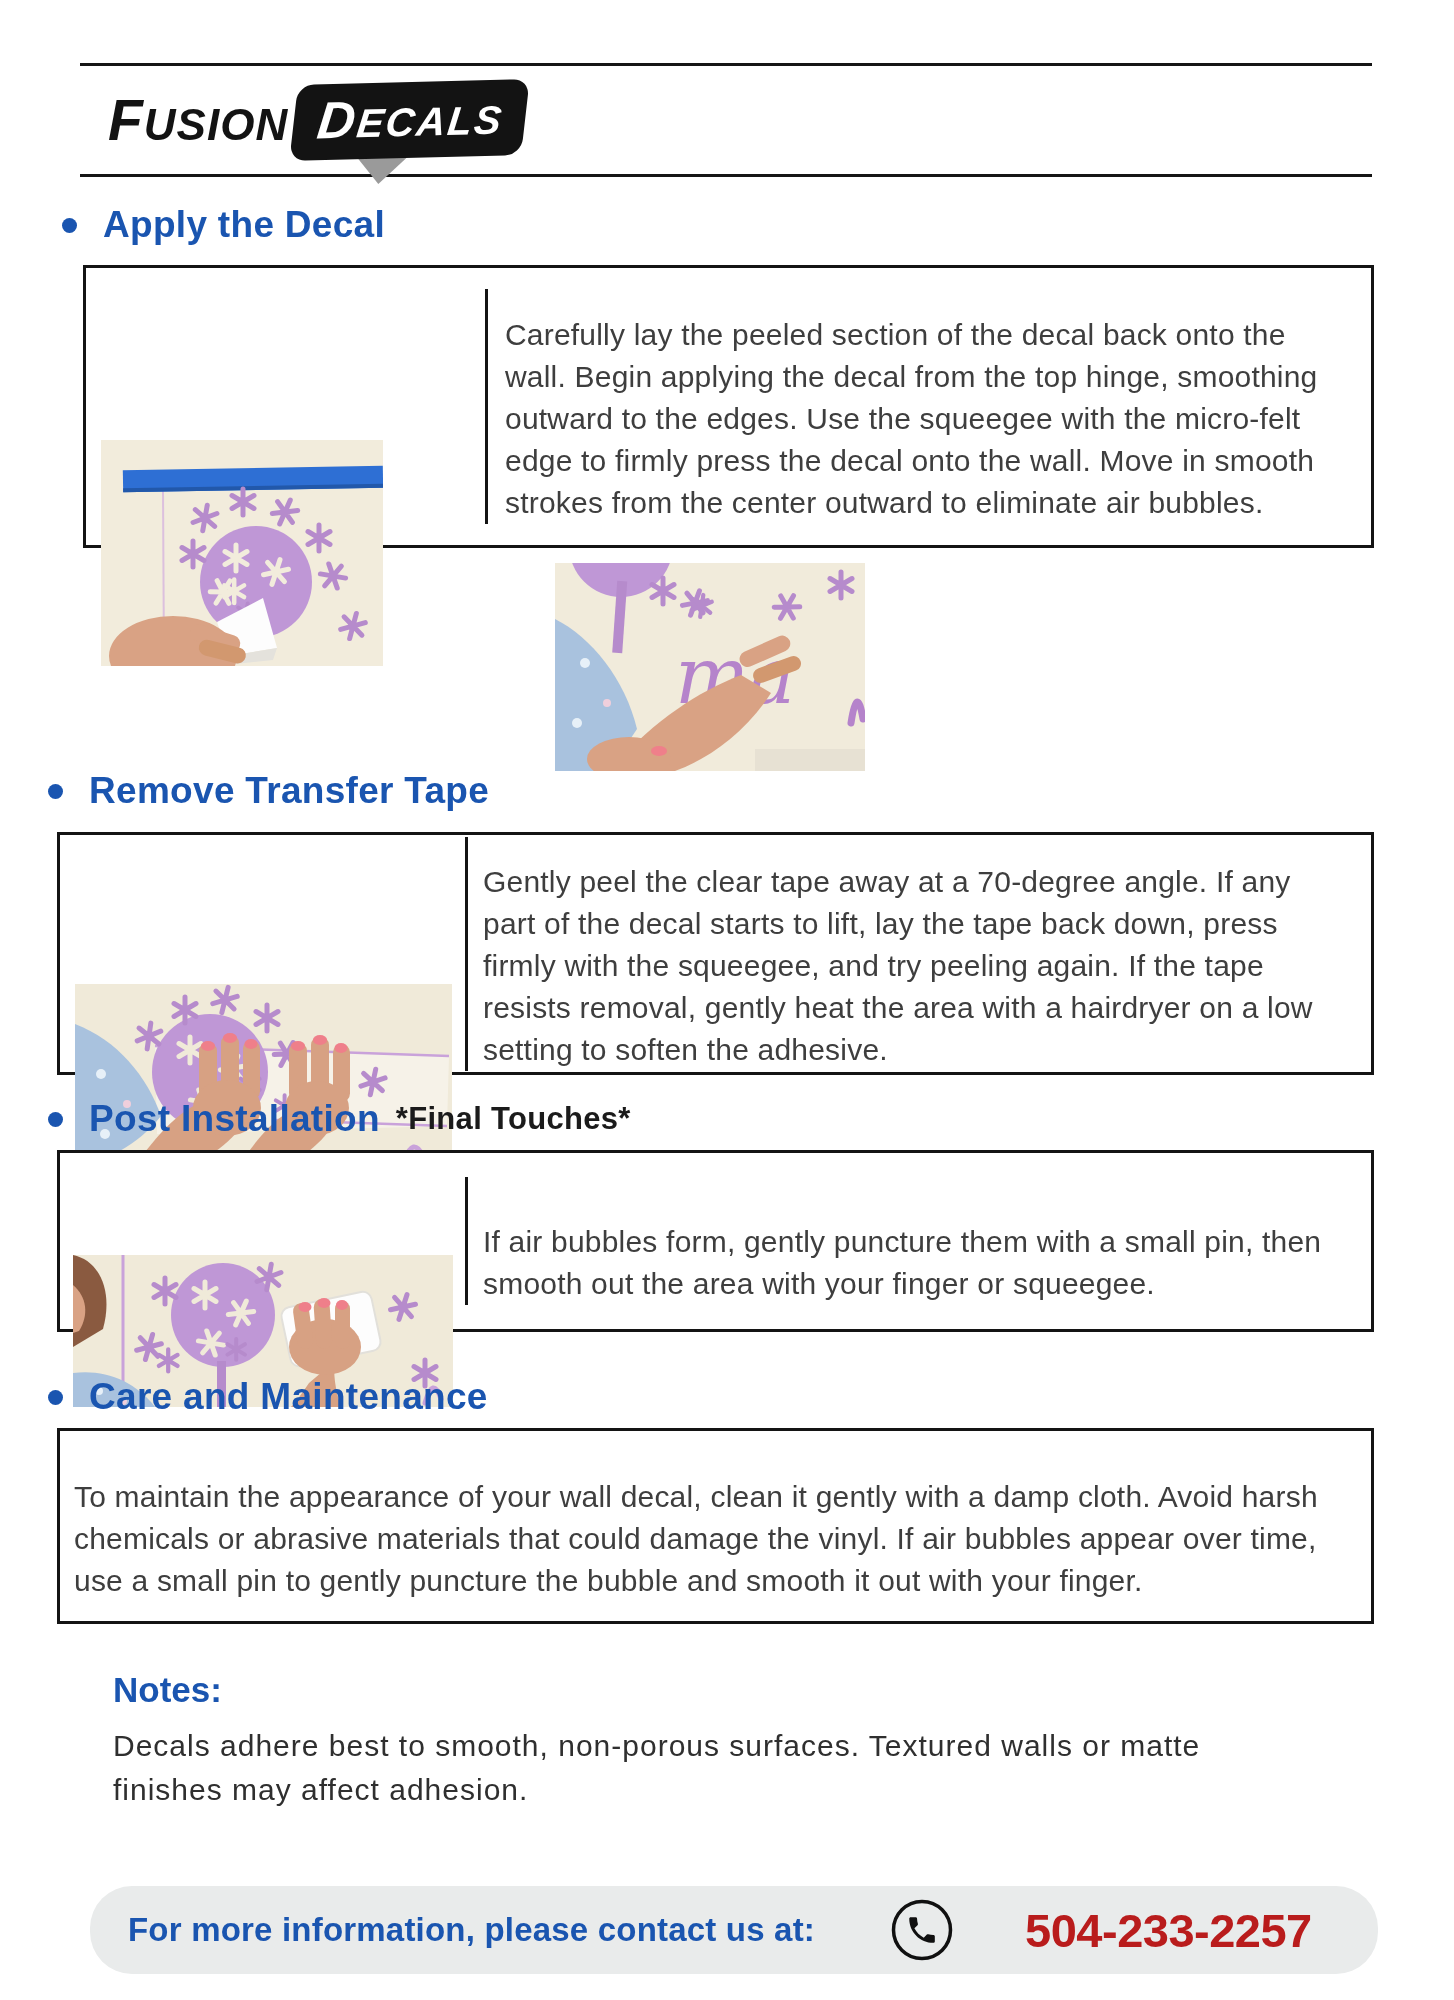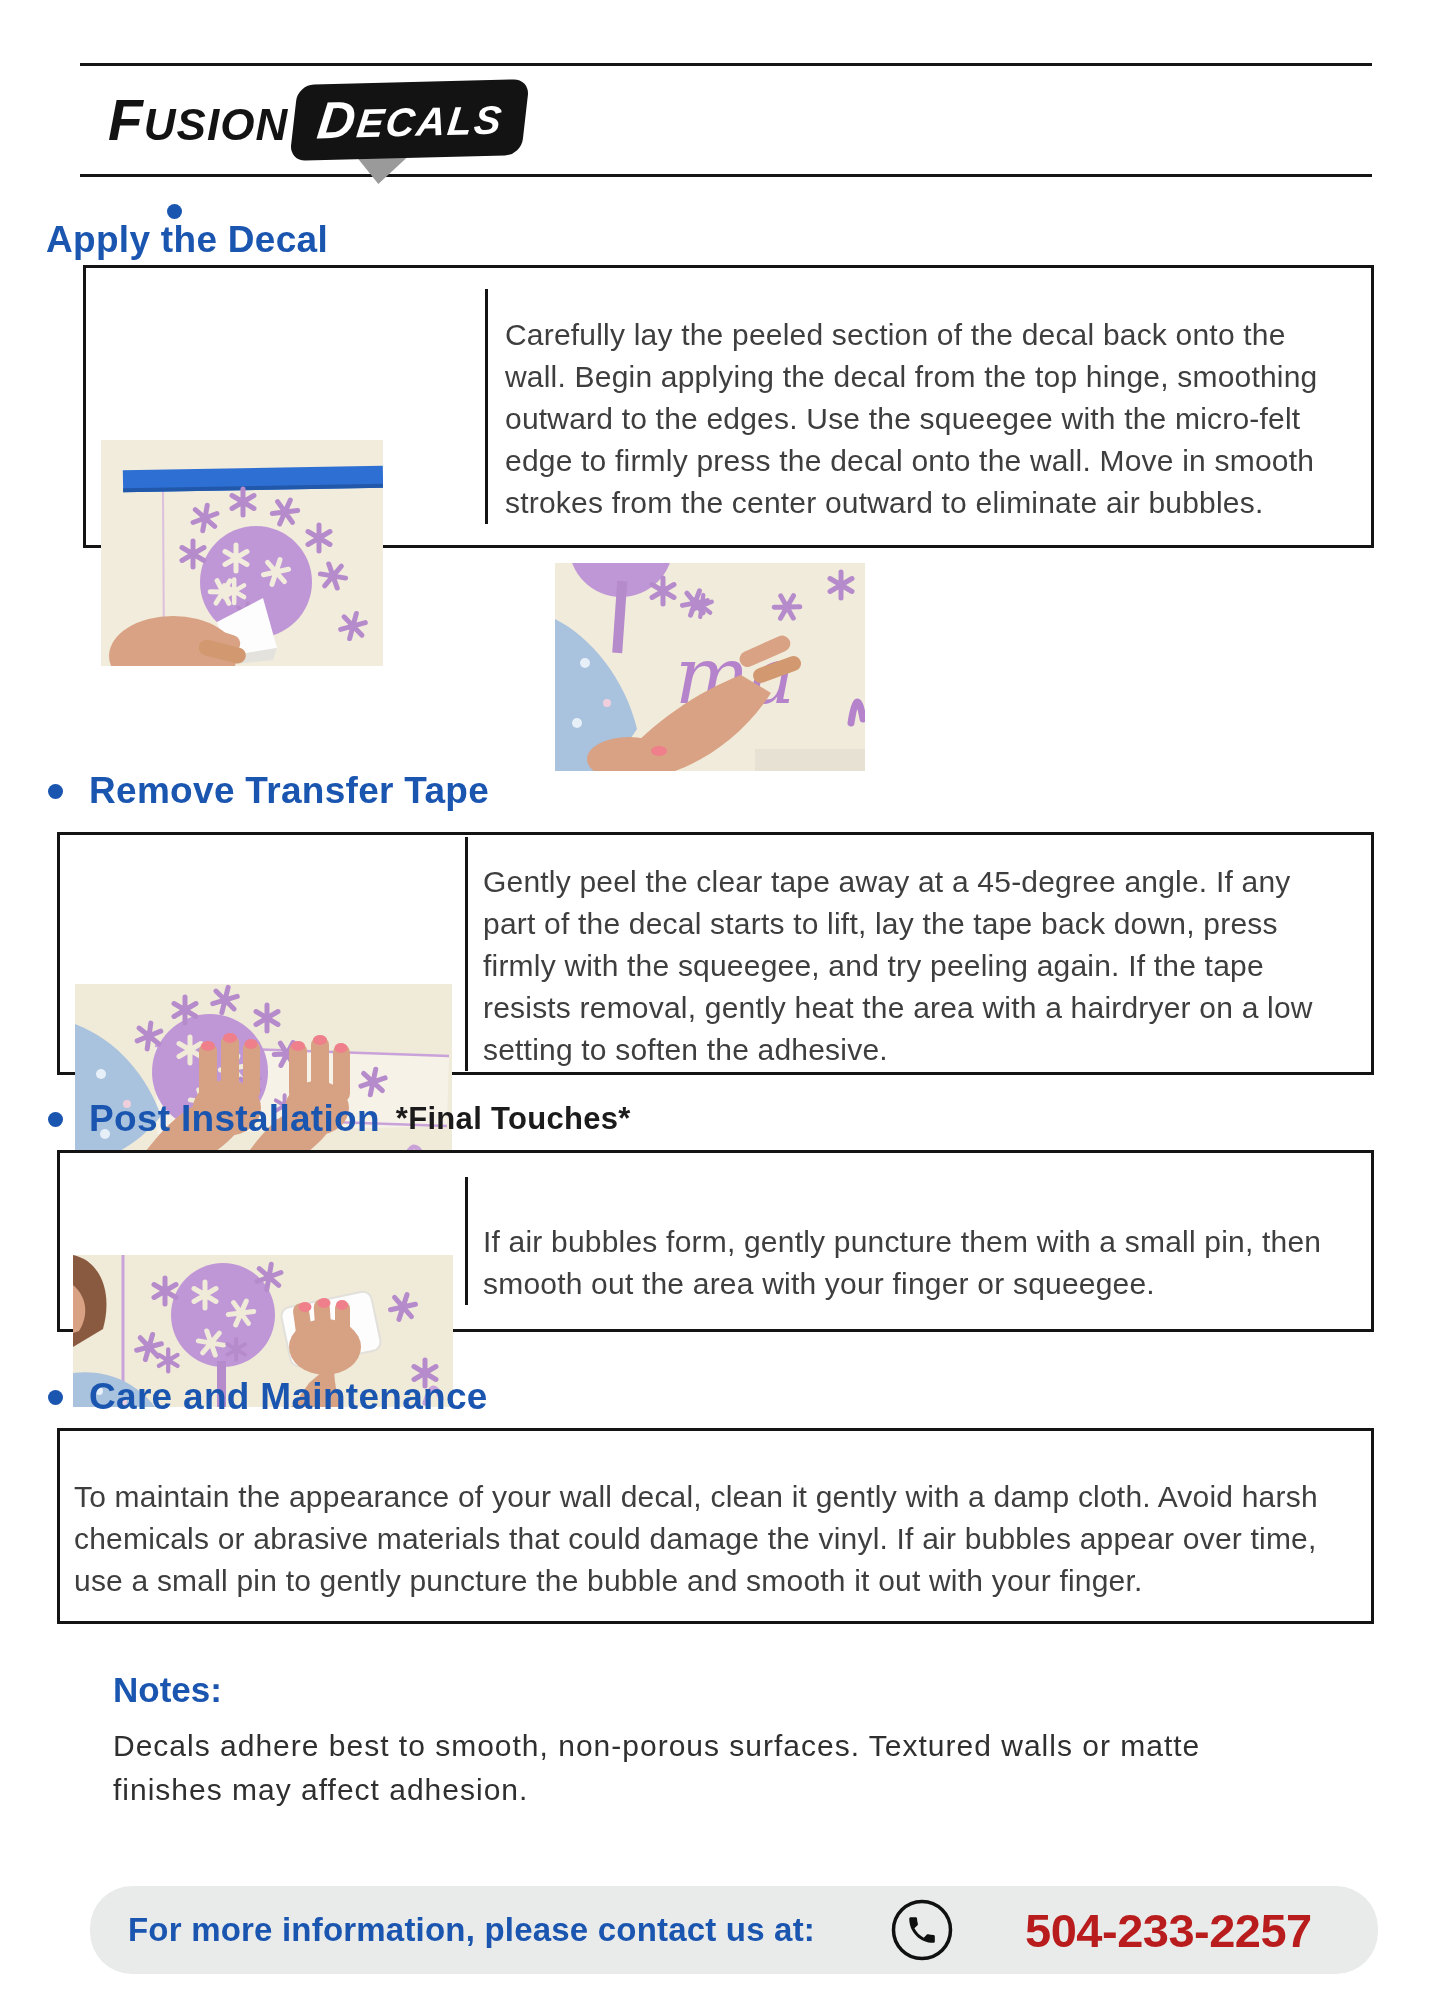--- a/index.html
+++ b/index.html
@@ -21,21 +21,21 @@
   .logo-badge span{display:inline-block;font-style:italic;font-weight:900;font-size:40px;color:#ffffff;letter-spacing:2px;}
   .logo-badge span::first-letter{font-size:52px;}
   .logo-tail{position:absolute;left:228px;top:56px;width:92px;height:46px;background:#9a9a9a;
     clip-path:polygon(6% 0,100% 0,46% 100%);z-index:1;}
 
   
   .section-h{position:absolute;display:flex;align-items:center;}
   .bullet{width:15px;height:15px;border-radius:50%;background:#1a55b0;margin-right:26px;flex:0 0 auto;}
   .h-label{font-size:37px;font-weight:700;color:#1a55b0;letter-spacing:0.3px;}
   .h-sub{font-size:31px;font-weight:700;color:#1b1b1b;margin-left:16px;letter-spacing:0.3px;}
-  .h1{left:46px;top:204px;flex-direction:column;}
+  .h1{left:62px;top:204px;}
   .h2{left:48px;top:770px;}
   .h3{left:48px;top:1098px;justify-content:center;}
   .h4{left:48px;top:1376px;}
 
   
   .box{position:absolute;display:flex;border:3px solid #141414;background:#ffffff;box-sizing:border-box;align-items:center;}
   .box1{left:83px;top:265px;width:1291px;height:283px;}
   .box2{left:57px;top:832px;width:1317px;height:243px;}
   .box3{left:57px;top:1150px;width:1317px;height:182px;}
   .box4{left:57px;top:1428px;width:1317px;height:196px;}
@@ -217,21 +217,21 @@
           <rect x="236" y="52" width="18" height="64" rx="9" fill="#d7a183"></rect>
           <rect x="258" y="60" width="17" height="58" rx="8.5" fill="#d7a183"></rect>
           <ellipse cx="223" cy="62" rx="7" ry="5" fill="#ef7f8a"></ellipse>
           <ellipse cx="245" cy="56" rx="7" ry="5" fill="#ef7f8a"></ellipse>
           <ellipse cx="266" cy="64" rx="6.5" ry="5" fill="#ef7f8a"></ellipse>
           <ellipse cx="242" cy="124" rx="32" ry="27" fill="#d7a183"></ellipse>
         </g>
       </svg>
     </div>
     <div class="cell-text">
-      <p class="box-p">Gently peel the clear tape away at a 45-degree angle. If any part of the decal starts to lift, lay the tape back down, press firmly with the squeegee, and try peeling again.  If the tape resists removal, gently heat the area with a hairdryer on a low setting to soften the adhesive.</p>
+      <p class="box-p">Gently peel the clear tape away at a 70-degree angle. If any part of the decal starts to lift, lay the tape back down, press firmly with the squeegee, and try peeling again.  If the tape resists removal, gently heat the area with a hairdryer on a low setting to soften the adhesive.</p>
     </div>
   </div>
 
   <div class="section-h h3">
     <span class="bullet"></span>
     <span class="h-label">Post Installation</span>
     <span class="h-sub">*Final Touches*</span>
   </div>
 
   <div class="box box3">

